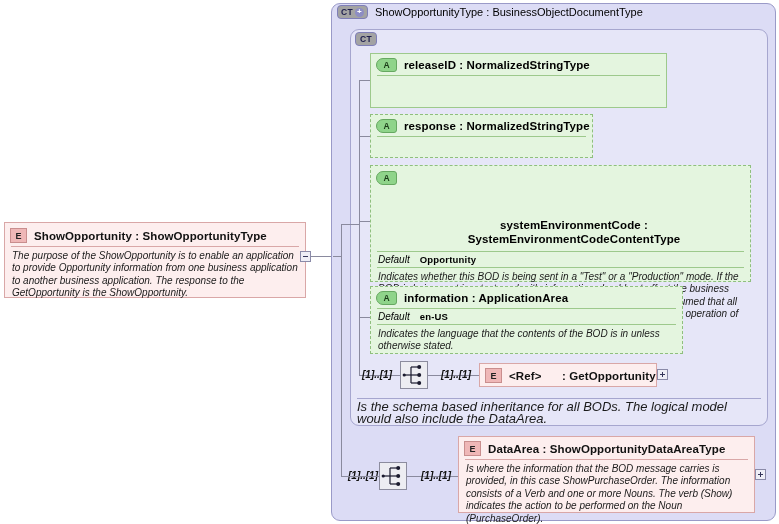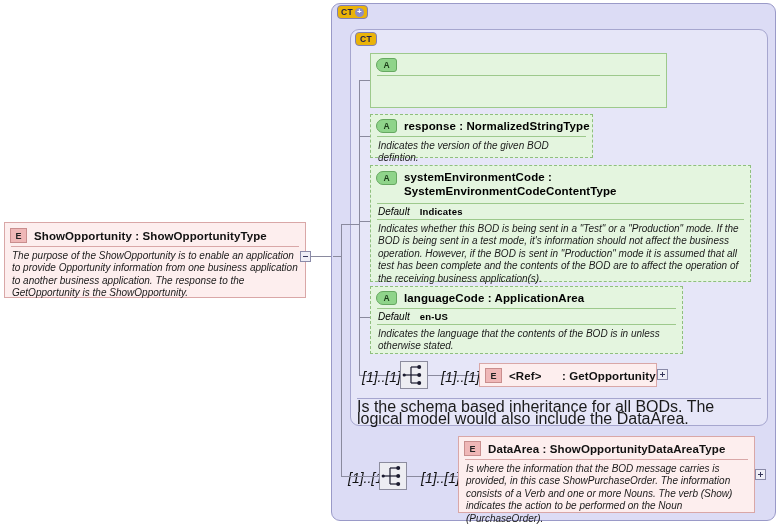--- a/index.html
+++ b/index.html
@@ -37,21 +37,21 @@
   
   .ct-outer{background:#dcdcf5;border:1px solid #9a9ac8;border-radius:9px;}
   .ct-inner{background:#e6e6f8;border:1px solid #a6a6cf;border-radius:9px;}
 
   
   .badge{display:inline-flex;align-items:center;justify-content:center;
          font-size:9px;font-weight:bold;box-sizing:border-box;flex:none;}
   .badge-e{width:17px;height:15px;background:#efb7b7;border:1px solid #c98e8e;color:#222;}
   .badge-a{width:21px;height:14px;background:#8fd48a;border:1px solid #66a861;color:#1b3b18;
            border-radius:7px 3px 3px 7px;font-size:8.5px;}
-  .badge-ct{width:22px;height:14px;background:#eab308;border:1px solid #7f7fb8;color:#1d1d4d;
+  .badge-ct{width:22px;height:14px;background:#a3a3a3;border:1px solid #7f7fb8;color:#1d1d4d;
             border-radius:4px;font-size:8.5px;letter-spacing:.3px;}
   .badge-ct.plus{width:31px;}
   .badge-ct .pm{display:inline-flex;align-items:center;justify-content:center;
                 width:9px;height:9px;margin-left:2px;border-radius:50%;
                 background:#8d8dc4;color:#fff;font-size:8px;line-height:8px;}
 
   
   .sq{position:absolute;width:11px;height:11px;box-sizing:border-box;
       background:#eeeef6;border:1px solid #8a8aa8;}
   .sq:before,.sq:after{content:"";position:absolute;background:#35355a;}
@@ -63,23 +63,23 @@
   
   .seq{position:absolute;width:28px;height:28px;box-sizing:border-box;
        background:#ededf2;border:1px solid #8c8c9e;}
   .seq svg{display:block;}
 
   
   .ln{position:absolute;background:#8a8a9e;}
   .lnh{height:1px;}
   .lnv{width:1px;}
 
-  .card{font-style:italic;font-size:14px;font-weight:normal;position:absolute;color:#111;white-space:nowrap;}
-
-  .notetext{position:absolute;font-size:16px;line-height:12.4px;color:#1a1a1a;}
+  .card{font-style:italic;font-size:10px;font-weight:bold;position:absolute;color:#111;white-space:nowrap;}
+
+  .notetext{position:absolute;font-style:italic;font-size:13px;line-height:12.4px;color:#1a1a1a;}
   .noteline{position:absolute;height:1px;background:#a6a6cf;}
 </style>
 </head>
 <body>
 
 <div class="canvas">
 
   <div class="node e-box" style="left:4px;top:222px;width:302px;height:76px;">
     <div class="titlebar" style="padding-top:5px;">
       <span class="badge badge-e">E</span>
@@ -97,71 +97,76 @@
   <div class="sq minus" style="left:300px;top:251px;"></div>
   <div class="ln lnh" style="left:311px;top:256px;width:22px;"></div>
 
   <div class="node ct-outer" style="left:331px;top:3px;width:445px;height:518px;">
   </div>
   <div class="titlebar" style="position:absolute;left:337px;top:5px;display:flex;align-items:center;gap:7px;">
     <span class="badge badge-ct plus">
       <span>CT</span>
         <span class="pm">+</span>
     </span>
+    <span class="title">ShowOpportunityType : BusinessObjectDocumentType</span>
   </div>
 
   <div class="node ct-inner" style="left:350px;top:29px;width:418px;height:397px;">
   </div>
   <div class="titlebar" style="position:absolute;left:355px;top:32px;display:flex;align-items:center;gap:7px;">
     <span class="badge badge-ct">CT</span>
   </div>
 
   <div class="node a-box" style="left:370px;top:53px;width:297px;height:55px;">
     <div class="titlebar" style="padding-top:4px;">
       <span class="badge badge-a">A</span>
+      <span class="title">
+        <span>releaseID</span>
+        <span>:</span>
+        <span>NormalizedStringType</span>
+      </span>
     </div>
     <div class="hr"></div>
   </div>
 
   <div class="node a-box dashed" style="left:370px;top:114px;width:223px;height:44px;">
     <div class="titlebar" style="padding-top:4px;">
       <span class="badge badge-a">A</span>
       <span class="title">
         <span>response</span>
         <span>:</span>
         <span>NormalizedStringType</span>
       </span>
     </div>
     <div class="hr"></div>
-    <div class="doc">Indicates the version of the given BOD defintion.</div>
   </div>
 
   <div class="node a-box dashed" style="left:370px;top:165px;width:381px;height:117px;">
     <div class="titlebar" style="padding-top:4px;align-items:flex-start;">
       <span class="badge badge-a" style="margin-top:1px;">A</span>
-      <span class="title" style="white-space:normal;line-height:14px;">
+      <span class="title" style="white-space:normal;text-align:center;line-height:14px;margin-top:48px;">
         <span>systemEnvironmentCode</span>
         <span>:</span>
         <span>SystemEnvironmentCodeContentType</span>
       </span>
     </div>
     <div class="hr" style="margin-top:2px;"></div>
     <div class="defrow">
       <span class="k">Default</span>
-      <span class="v">Indicates</span>
+      <span class="v">Opportunity</span>
     </div>
     <div class="hr"></div>
     <div class="doc">Indicates whether this BOD is being sent in a "Test" or a "Production" mode. If the BOD is being sent in a test mode, it's information should not affect the business operation. However, if the BOD is sent in "Production" mode it is assumed that all test has been complete and the contents of the BOD are to affect the operation of the receiving business application(s).</div>
   </div>
 
   <div class="node a-box dashed" style="left:370px;top:286px;width:313px;height:68px;">
     <div class="titlebar" style="padding-top:4px;">
       <span class="badge badge-a">A</span>
       <span class="title">
-        <span>languageCode</span>
+        <span>information</span>
         <span>:</span>
         <span>ApplicationArea</span>
       </span>
     </div>
     <div class="hr"></div>
     <div class="defrow">
       <span class="k">Default</span>
       <span class="v">en-US</span>
     </div>
     <div class="hr"></div>

